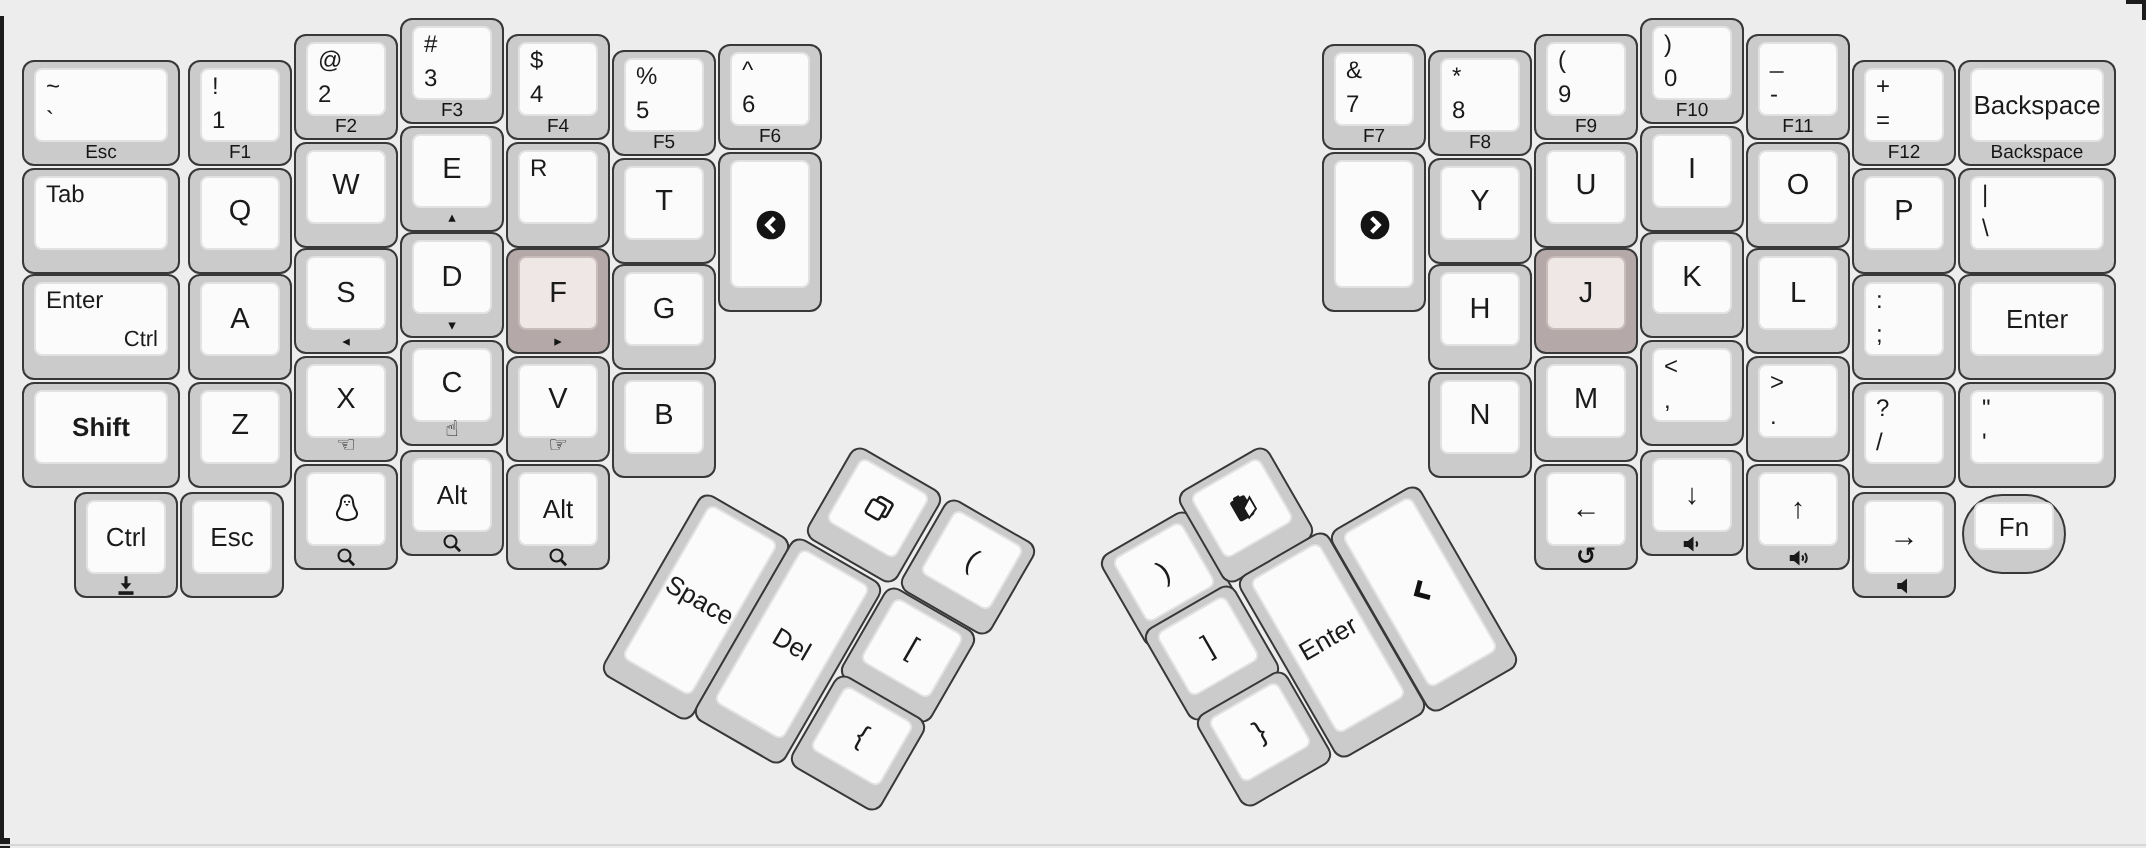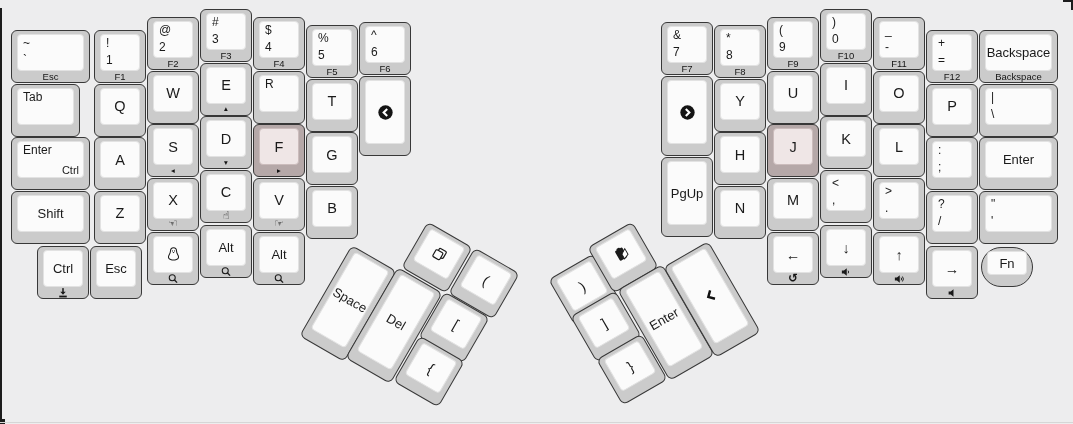--- a/index.html
+++ b/index.html
@@ -41,36 +41,36 @@
   <div class="edge-light" style="left:0;top:421.5px;width:1073px;height:1px;"></div>
 <div class="key" style="left: 11px; top: 30px; width: 79px; height: 53px;">
       <div class="kin">
         <div class="tl">
           <div>~</div>
           <div>`</div>
         </div>
       </div>
       <div class="front">Esc</div>
     </div>
-    <div class="key" style="left: 11px; top: 83.5px; width: 69px; height: 53px;">
+    <div class="key" style="left: 11px; top: 83.5px; width: 79px; height: 53px;">
       <div class="kin">
         <div class="tl single">
           <div>Tab</div>
         </div>
       </div>
     </div>
     <div class="key" style="left: 11px; top: 137px; width: 79px; height: 53px;">
       <div class="kin">
         <div class="tl single">
           <div>Enter</div>
         </div>
         <div class="br">Ctrl</div>
       </div>
     </div>
-    <div class="key" style="left: 11px; top: 190.5px; width: 79px; height: 53px;">
+    <div class="key" style="left: 11px; top: 190.5px; width: 79px; height: 53px; font-weight: bold;">
       <div class="kin">
         <div class="cl">Shift</div>
       </div>
     </div>
     <div class="key" style="left: 37px; top: 246px; width: 52px; height: 53px;">
       <div class="kin">
         <div class="cl">Ctrl</div>
       </div>
       <div class="front">
         <svg viewBox="0 0 16 16" width="12" height="12">
@@ -360,25 +360,20 @@
     <div class="key" style="left: 661px; top: 76px; width: 52px; height: 80px;">
       <div class="kin">
         <div class="cicon">
           <svg viewBox="0 0 18 18" width="17" height="17">
             <circle cx="9" cy="9" r="7.6" fill="#141414"></circle>
             <path d="M7.2 5.2 11 9l-3.8 3.8" fill="none" stroke="#fff" stroke-width="2.2"></path>
           </svg>
         </div>
       </div>
     </div>
-    <div class="key" style="left: 661px; top: 157px; width: 52px; height: 80px;">
-      <div class="kin">
-        <div class="cl">PgUp</div>
-      </div>
-    </div>
     <div class="key" style="left: 714px; top: 25px; width: 52px; height: 53px;">
       <div class="kin">
         <div class="tl">
           <div>*</div>
           <div>8</div>
         </div>
       </div>
       <div class="front">F8</div>
     </div>
     <div class="key" style="left: 714px; top: 78.5px; width: 52px; height: 53px;">

